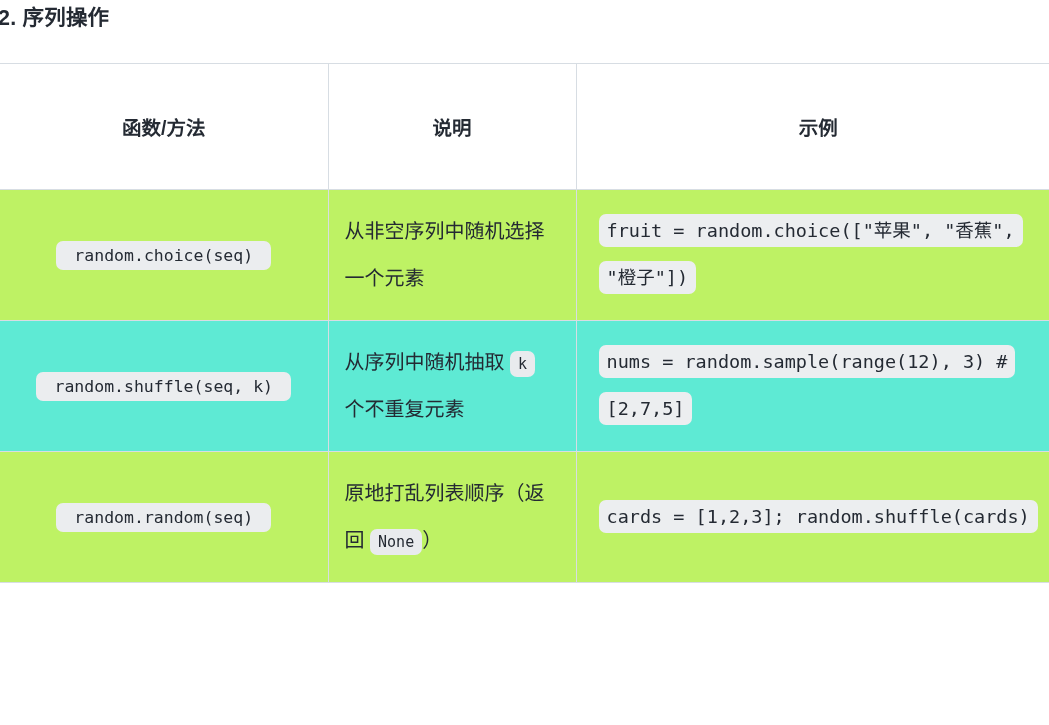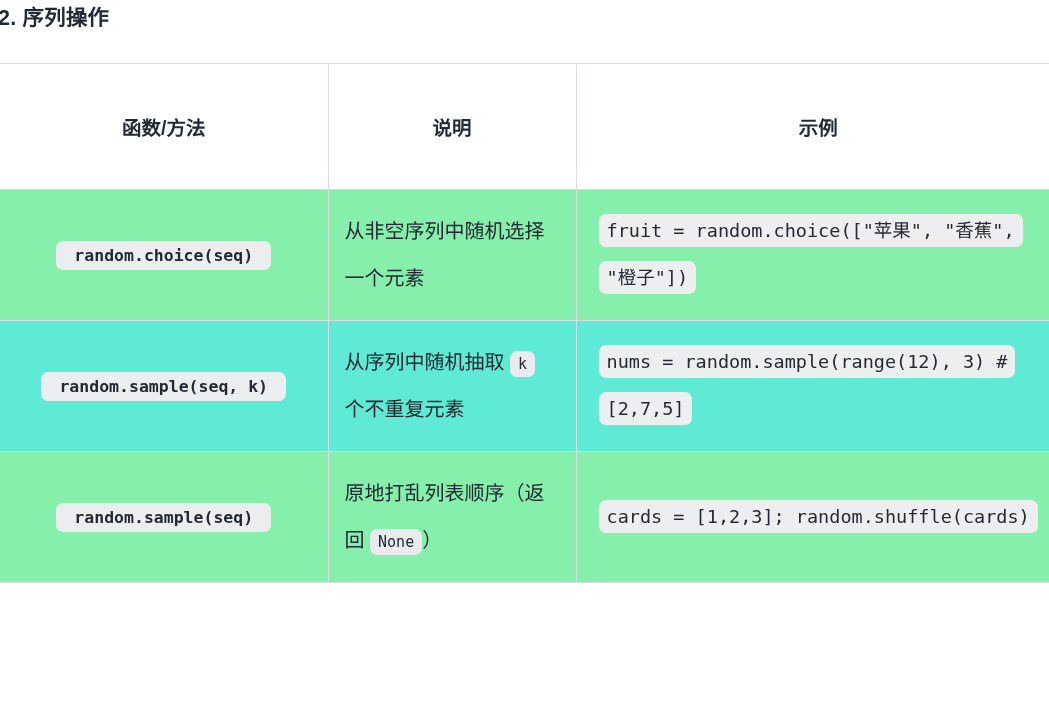--- a/index.html
+++ b/index.html
@@ -70,21 +70,21 @@
   table.api-table tbody td {
     border-bottom: 1px solid #d7dde3;
     border-right: 1px solid #d7dde3;
     vertical-align: middle;
     padding: 18px 16px;
     line-height: 47px;
     color: #242a33;
   }
   table.api-table tbody td:last-child { border-right: none; }
 
-  table.api-table tbody tr.row-odd  td { background: #86efac; }
+  table.api-table tbody tr.row-odd  td { background: #bef264; }
   table.api-table tbody tr.row-even td { background: #5eead4; }
 
   .cell-func {
     text-align: center;
   }
   .cell-desc {
     font-size: 20px;
     line-height: 48px;
     word-break: break-word;
   }
@@ -92,21 +92,21 @@
     padding-left: 22px !important;
   }
 
   
   code.chip {
     font-family: "DejaVu Sans Mono", "Liberation Mono", monospace;
     background: #ebedef;
     border-radius: 7px;
     padding: 5px 18px;
     font-size: 16.5px;
-    font-weight: 700;
+    font-weight: 400;
     color: #242a33;
     box-decoration-break: clone;
     -webkit-box-decoration-break: clone;
     white-space: normal;
     line-height: 44px;
   }
   code.chip-example {
     font-weight: 400;
     font-size: 18.5px;
     background: #eceef0;
@@ -150,33 +150,33 @@
           <td class="cell-desc">
             <span>从非空序列中随机选择一个元素</span>
           </td>
           <td class="cell-example">
             <code class="chip chip-example">fruit = random.choice(["苹果", "香蕉", "橙子"])</code>
           </td>
         </tr>
 
         <tr class="row-even">
           <td class="cell-func">
-            <code class="chip">random.sample(seq, k)</code>
+            <code class="chip">random.shuffle(seq, k)</code>
           </td>
           <td class="cell-desc">
             <span>从序列中随机抽取 </span><code class="chip chip-small">k</code><span> 个不重复元素</span>
           </td>
           <td class="cell-example">
             <code class="chip chip-example">nums = random.sample(range(12), 3) # [2,7,5]</code>
           </td>
         </tr>
 
         <tr class="row-odd">
           <td class="cell-func">
-            <code class="chip">random.sample(seq)</code>
+            <code class="chip">random.random(seq)</code>
           </td>
           <td class="cell-desc">
             <span>原地打乱列表顺序（返回 </span><code class="chip chip-small">None</code><span>）</span>
           </td>
           <td class="cell-example">
             <code class="chip chip-example">cards = [1,2,3]; random.shuffle(cards)</code>
           </td>
         </tr>
 
       </tbody>

